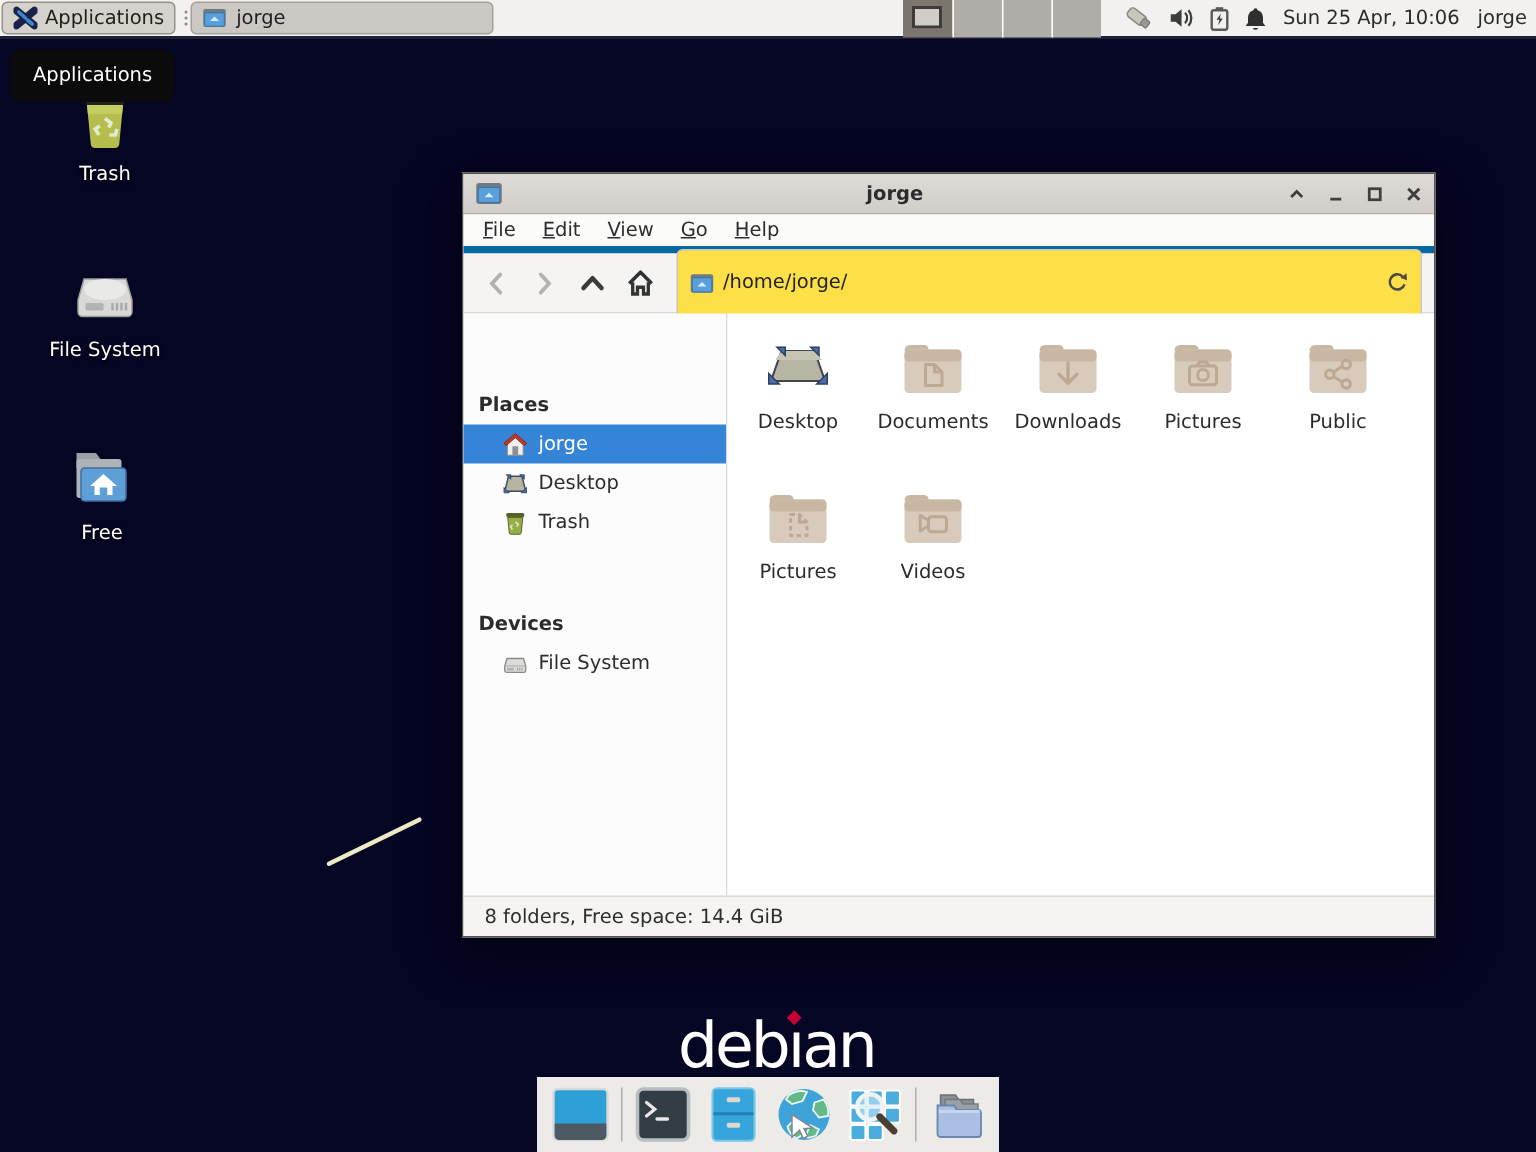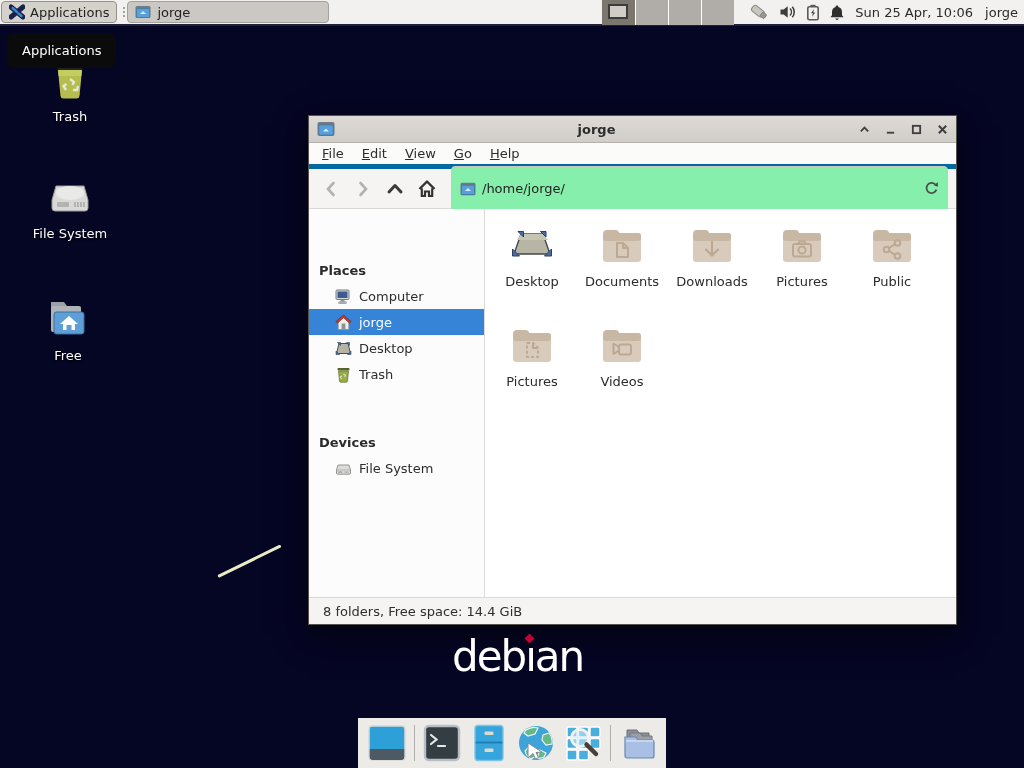--- a/index.html
+++ b/index.html
@@ -45,41 +45,41 @@
   .title-text { flex:1; text-align:center; font-weight:bold; font-size:13px; color:#2c2c2c; }
   .win-controls { display:flex; align-items:center; gap:14px; margin-left:6px; }
   .win-controls span { width:12px; height:12px; display:flex; align-items:center; justify-content:center; }
 
   .menubar { height:26px; background:#fbfbfa; display:flex; align-items:center; padding:0 4px; border-bottom:5px solid #0369a1; }
   .menubar .mi { font-size:13px; color:#2d2d2d; padding:3px 9px; }
   .menubar u { text-decoration:underline; }
 
   .toolbar { height:40px; background:#f5f4f2; border-bottom:1px solid #dcdad6; display:flex; align-items:center; padding:0 8px; gap:4px; }
   .tool-btn { width:28px; height:28px; display:flex; align-items:center; justify-content:center; }
-  .pathbar { flex:1; height:46px; background:#86efac; border:1px solid #c9c7c3; border-radius:4px;
+  .pathbar { flex:1; height:46px; background:#fde047; border:1px solid #c9c7c3; border-radius:4px;
              margin-left:6px; display:flex; align-items:center; padding:0 8px; gap:6px; }
   .pathbar .ptext { flex:1; font-size:13px; color:#222; }
 
   .win-body { flex:1; display:flex; min-height:0; }
   .sidebar { width:176px; background:#fcfcfc; border-right:1px solid #dcdad6; padding-top:6px; font-size:13px; }
   .side-head { font-weight:bold; color:#2b2b2b; padding:6px 10px 5px 10px;margin-top:42px; }
   .side-item { height:26px; display:flex; align-items:center; gap:7px; padding-left:26px; color:#2d2d2d; }
   .side-item.selected { background:#3584d7; color:#fff; }
   .side-item .si { width:17px; height:17px; flex:0 0 17px; }
 
   .files { flex:1; background:#fff; padding:12px 0 0 2px; display:flex; flex-wrap:wrap; align-content:flex-start; }
   .tile { width:90px; height:92px; margin-bottom:8px; display:flex; flex-direction:column; align-items:center; }
   .tile .fic { width:48px; height:48px; }
   .tile .flabel { margin-top:5px; font-size:13px; color:#2b2b2b; text-align:center; }
 
   .statusbar { height:27px; background:#f5f4f2; border-top:1px solid #dcdad6; display:flex; align-items:center;
                padding-left:14px; font-size:13px; color:#2e2e2e; }
 
   
-  .wordmark { position:absolute; left:452px; top:632px; width:120px; text-align:center;
+  .wordmark { position:absolute; left:452px; top:672px; width:120px; text-align:center;
               color:#fff; font-size:42px; font-weight:500; letter-spacing:-2px; }
   .wordmark .ichar { position:relative; }
   .wordmark .idot { position:absolute; left:1px; top:3px; width:7px; height:7px; background:#c40233; transform:rotate(45deg); }
 
   
   .dock { position:absolute; left:358px; top:718px; width:308px; height:50px; background:#ecebe8;
           display:flex; align-items:center; justify-content:center; gap:7px; }
   .dock-item { width:40px; height:40px; display:flex; align-items:center; justify-content:center; }
   .dock-sep { width:1px; height:36px; background:#b0aeaa; }
 
@@ -265,29 +265,20 @@
         <path d="M13.2 9.2 a5.4 5.4 0 1 1 -1.3 -5.6" stroke="#4a4a4a" stroke-width="1.8" fill="none"></path>
         <polygon points="14.6,1.2 14.9,6.2 10.3,4.6" fill="#4a4a4a"></polygon>
       </svg>
     </div>
   </div>
 
   <div class="win-body">
     <div class="sidebar">
       <div class="side-head">Places</div>
 
-      <div class="side-item">
-        <svg class="si" viewBox="0 0 17 17">
-          <rect x="1" y="2" width="13" height="9.5" rx="1" fill="#d6dade" stroke="#6a6f74" stroke-width="0.9"></rect>
-          <rect x="2.5" y="3.5" width="10" height="6.5" fill="#3b5c8f"></rect>
-          <rect x="5.5" y="12" width="4" height="1.8" fill="#9aa0a5"></rect>
-          <rect x="3.5" y="13.8" width="8" height="1.6" rx="0.8" fill="#c3c8cc" stroke="#7d8287" stroke-width="0.7"></rect>
-        </svg>
-        <span>Computer</span>
-      </div>
 
       <div class="side-item selected">
         <svg class="si" viewBox="0 0 17 17">
           <path d="M8.5 1.5 L16 8 H13.8 V15.5 H3.2 V8 H1 Z" fill="#efefed" stroke="#8c8c8a" stroke-width="0.7"></path>
           <path d="M8.5 1 L16.2 7.6 L14.4 9 L8.5 3.8 L2.6 9 L0.8 7.6 Z" fill="#c0392b" stroke="#7e221a" stroke-width="0.6"></path>
           <rect x="6.6" y="9.5" width="3.8" height="6" fill="#8d9296"></rect>
         </svg>
         <span>jorge</span>
       </div>
 

